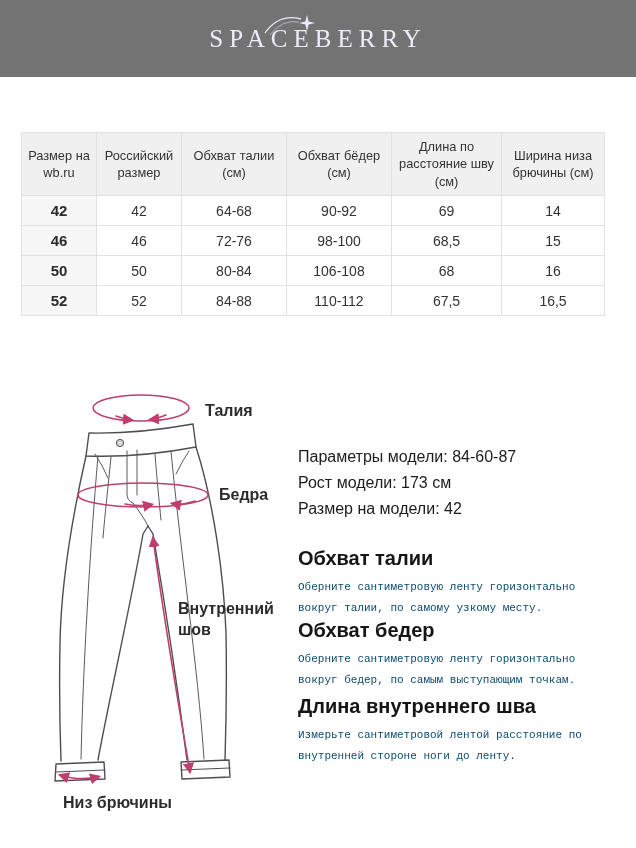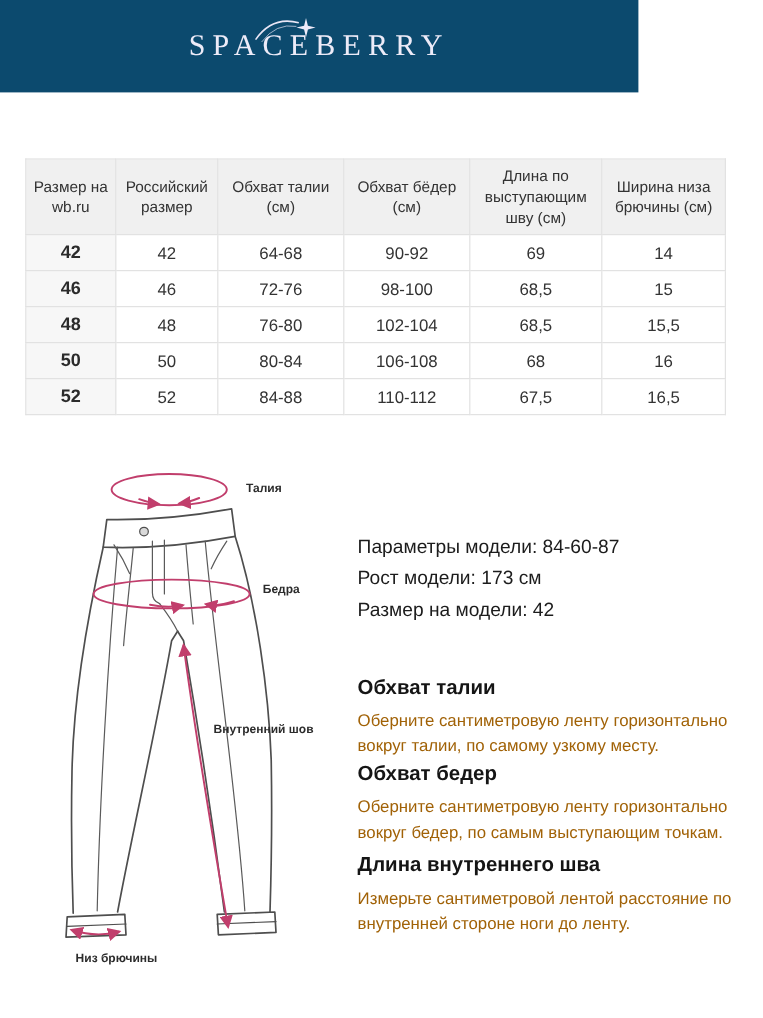--- a/index.html
+++ b/index.html
@@ -4,22 +4,22 @@
 <style>
   html,body { margin:0; padding:0; }
   body {
     width:636px; height:848px; position:relative; overflow:hidden;
     background:#ffffff;
     font-family:"Liberation Sans", sans-serif;
   }
 
   
   .header {
-    position:absolute; left:0; top:0; width:532px; height:77px;
-    background:#0c4a6e;
+    position:absolute; left:0; top:0; width:636px; height:77px;
+    background:#737373;
     display:flex; align-items:center; justify-content:center;
   }
   .logo { position:relative; }
   .logo-text {
     font-family:"Liberation Serif", serif;
     font-size:25px; letter-spacing:6px; color:#edebf8; font-weight:400;
   }
   .comet { position:absolute; left:52px; top:-18px; }
 
   
@@ -36,36 +36,36 @@
     line-height:1.35; height:58px; padding:2px 5px;
   }
   .size-table td { font-size:14px; height:27px; background:#ffffff; }
   .size-table td.size-col {
     background:#f7f7f7; font-weight:bold; font-size:15px; color:#2b2b2b;
   }
 
   
   .pants-svg { position:absolute; left:20px; top:388px; }
   .dlabel {
-    position:absolute; font-size:10px; font-weight:bold; color:#2c2c2c;
+    position:absolute; font-size:16px; font-weight:bold; color:#2c2c2c;
   }
   #lbl-waist  { left:205px; top:402px; }
   #lbl-hips   { left:219px; top:486px; }
   #lbl-inseam { left:178px; top:598px; width:104px; line-height:21px; }
   #lbl-hem    { left:63px;  top:794px; }
 
   
   .model-info {
     position:absolute; left:298px; top:444px; width:330px;
     font-size:16px; line-height:26px; color:#1c1c1c;
   }
   .model-line .lab { font-weight:normal; }
   .guide { position:absolute; left:298px; width:322px; }
-  .guide h3 { margin:16px 0 7px 0; font-size:17px; color:#151515; }
-  .guide p  { margin:0; font-size:14px; line-height:21px; color:#a16207; }
+  .guide h3 { margin:0 0 7px 0; font-size:20px; color:#151515; }
+  .guide p  { margin:0; font-size:11px; line-height:21px; color:#0c4a6e;font-family:Liberation Mono, monospace; }
   #guide-0 { top:547px; }
   #guide-1 { top:619px; }
   #guide-2 { top:695px; }
 </style>
 </head>
 <body>
 
 <div class="header">
   <div class="logo">
     <svg class="comet" width="64" height="34" viewBox="0 0 64 34">
@@ -85,48 +85,40 @@
     <col style="width:105px">
       <col style="width:110px">
       <col style="width:103px">
   </colgroup>
   <thead>
     <tr>
       <th>Размер на wb.ru</th>
       <th>Российский размер</th>
       <th>Обхват талии (см)</th>
       <th>Обхват бёдер (см)</th>
-      <th>Длина по выступающим шву (см)</th>
+      <th>Длина по расстояние шву (см)</th>
       <th>Ширина низа брючины (см)</th>
     </tr>
   </thead>
   <tbody>
     <tr>
       <td class="size-col">42</td>
       <td>42</td>
       <td>64-68</td>
       <td>90-92</td>
       <td>69</td>
       <td>14</td>
     </tr>
     <tr>
       <td class="size-col">46</td>
       <td>46</td>
       <td>72-76</td>
       <td>98-100</td>
       <td>68,5</td>
       <td>15</td>
-    </tr>
-    <tr>
-      <td class="size-col">48</td>
-      <td>48</td>
-      <td>76-80</td>
-      <td>102-104</td>
-      <td>68,5</td>
-      <td>15,5</td>
     </tr>
     <tr>
       <td class="size-col">50</td>
       <td>50</td>
       <td>80-84</td>
       <td>106-108</td>
       <td>68</td>
       <td>16</td>
     </tr>
     <tr>

